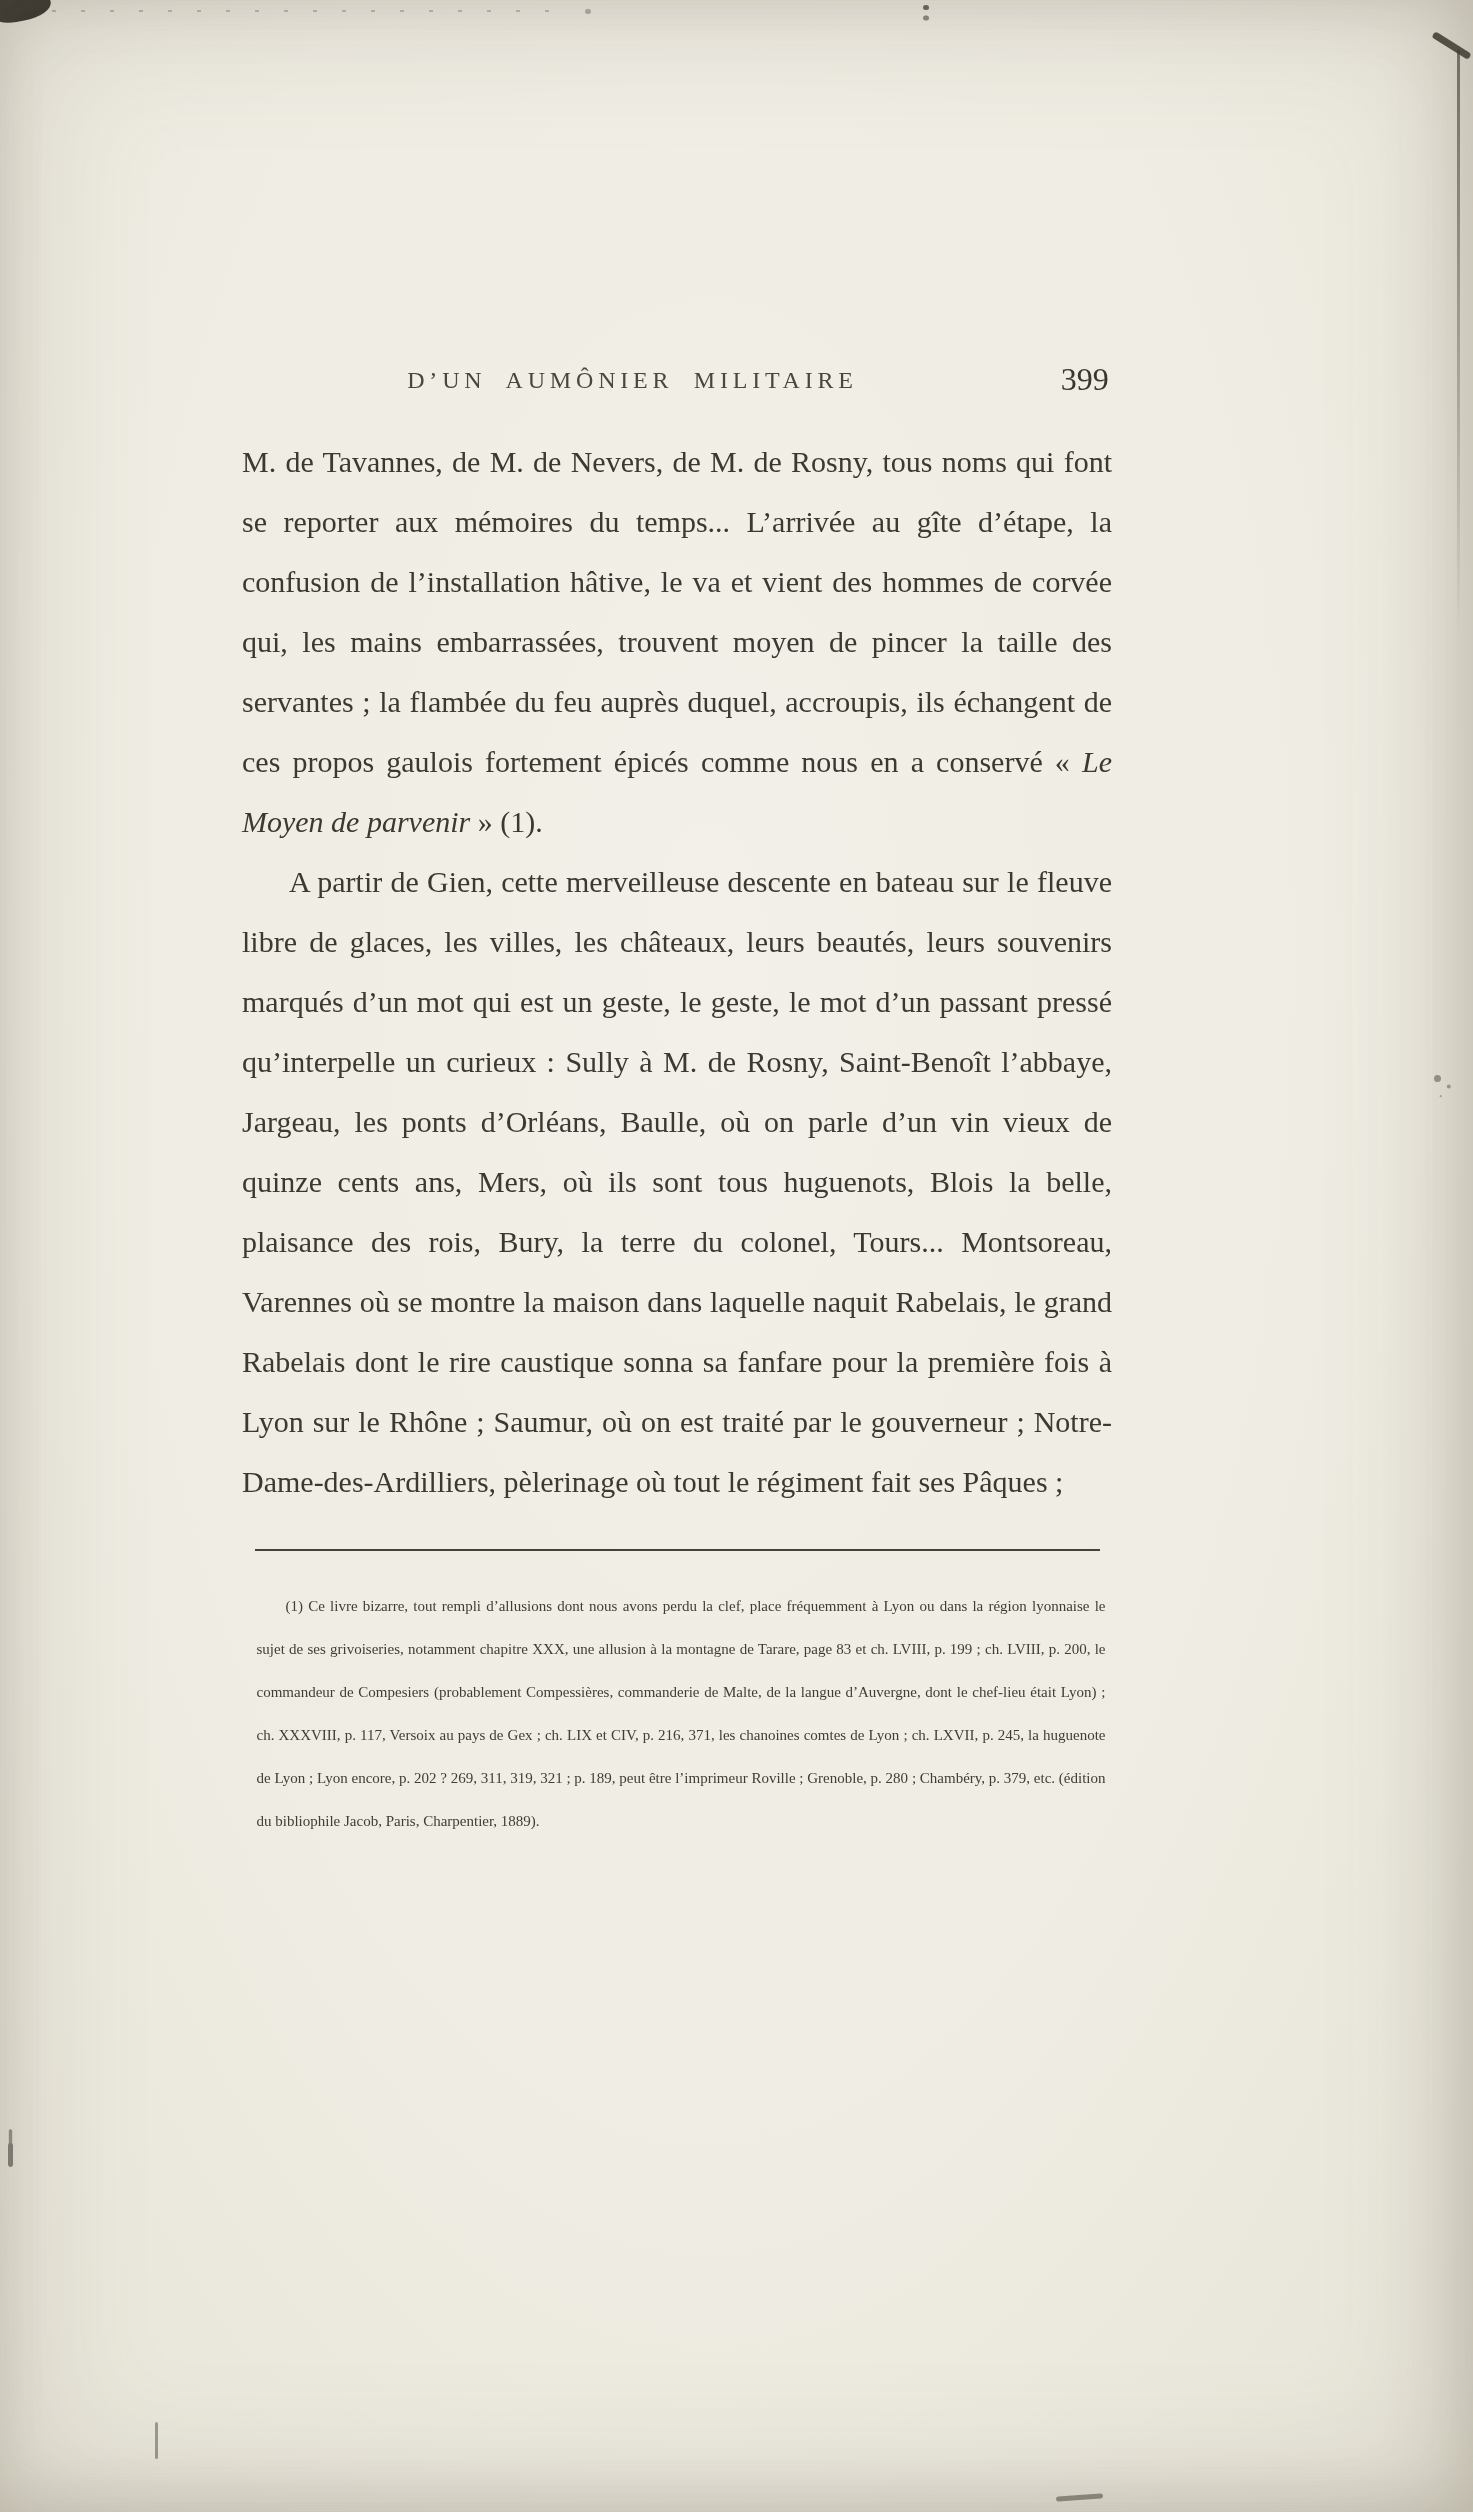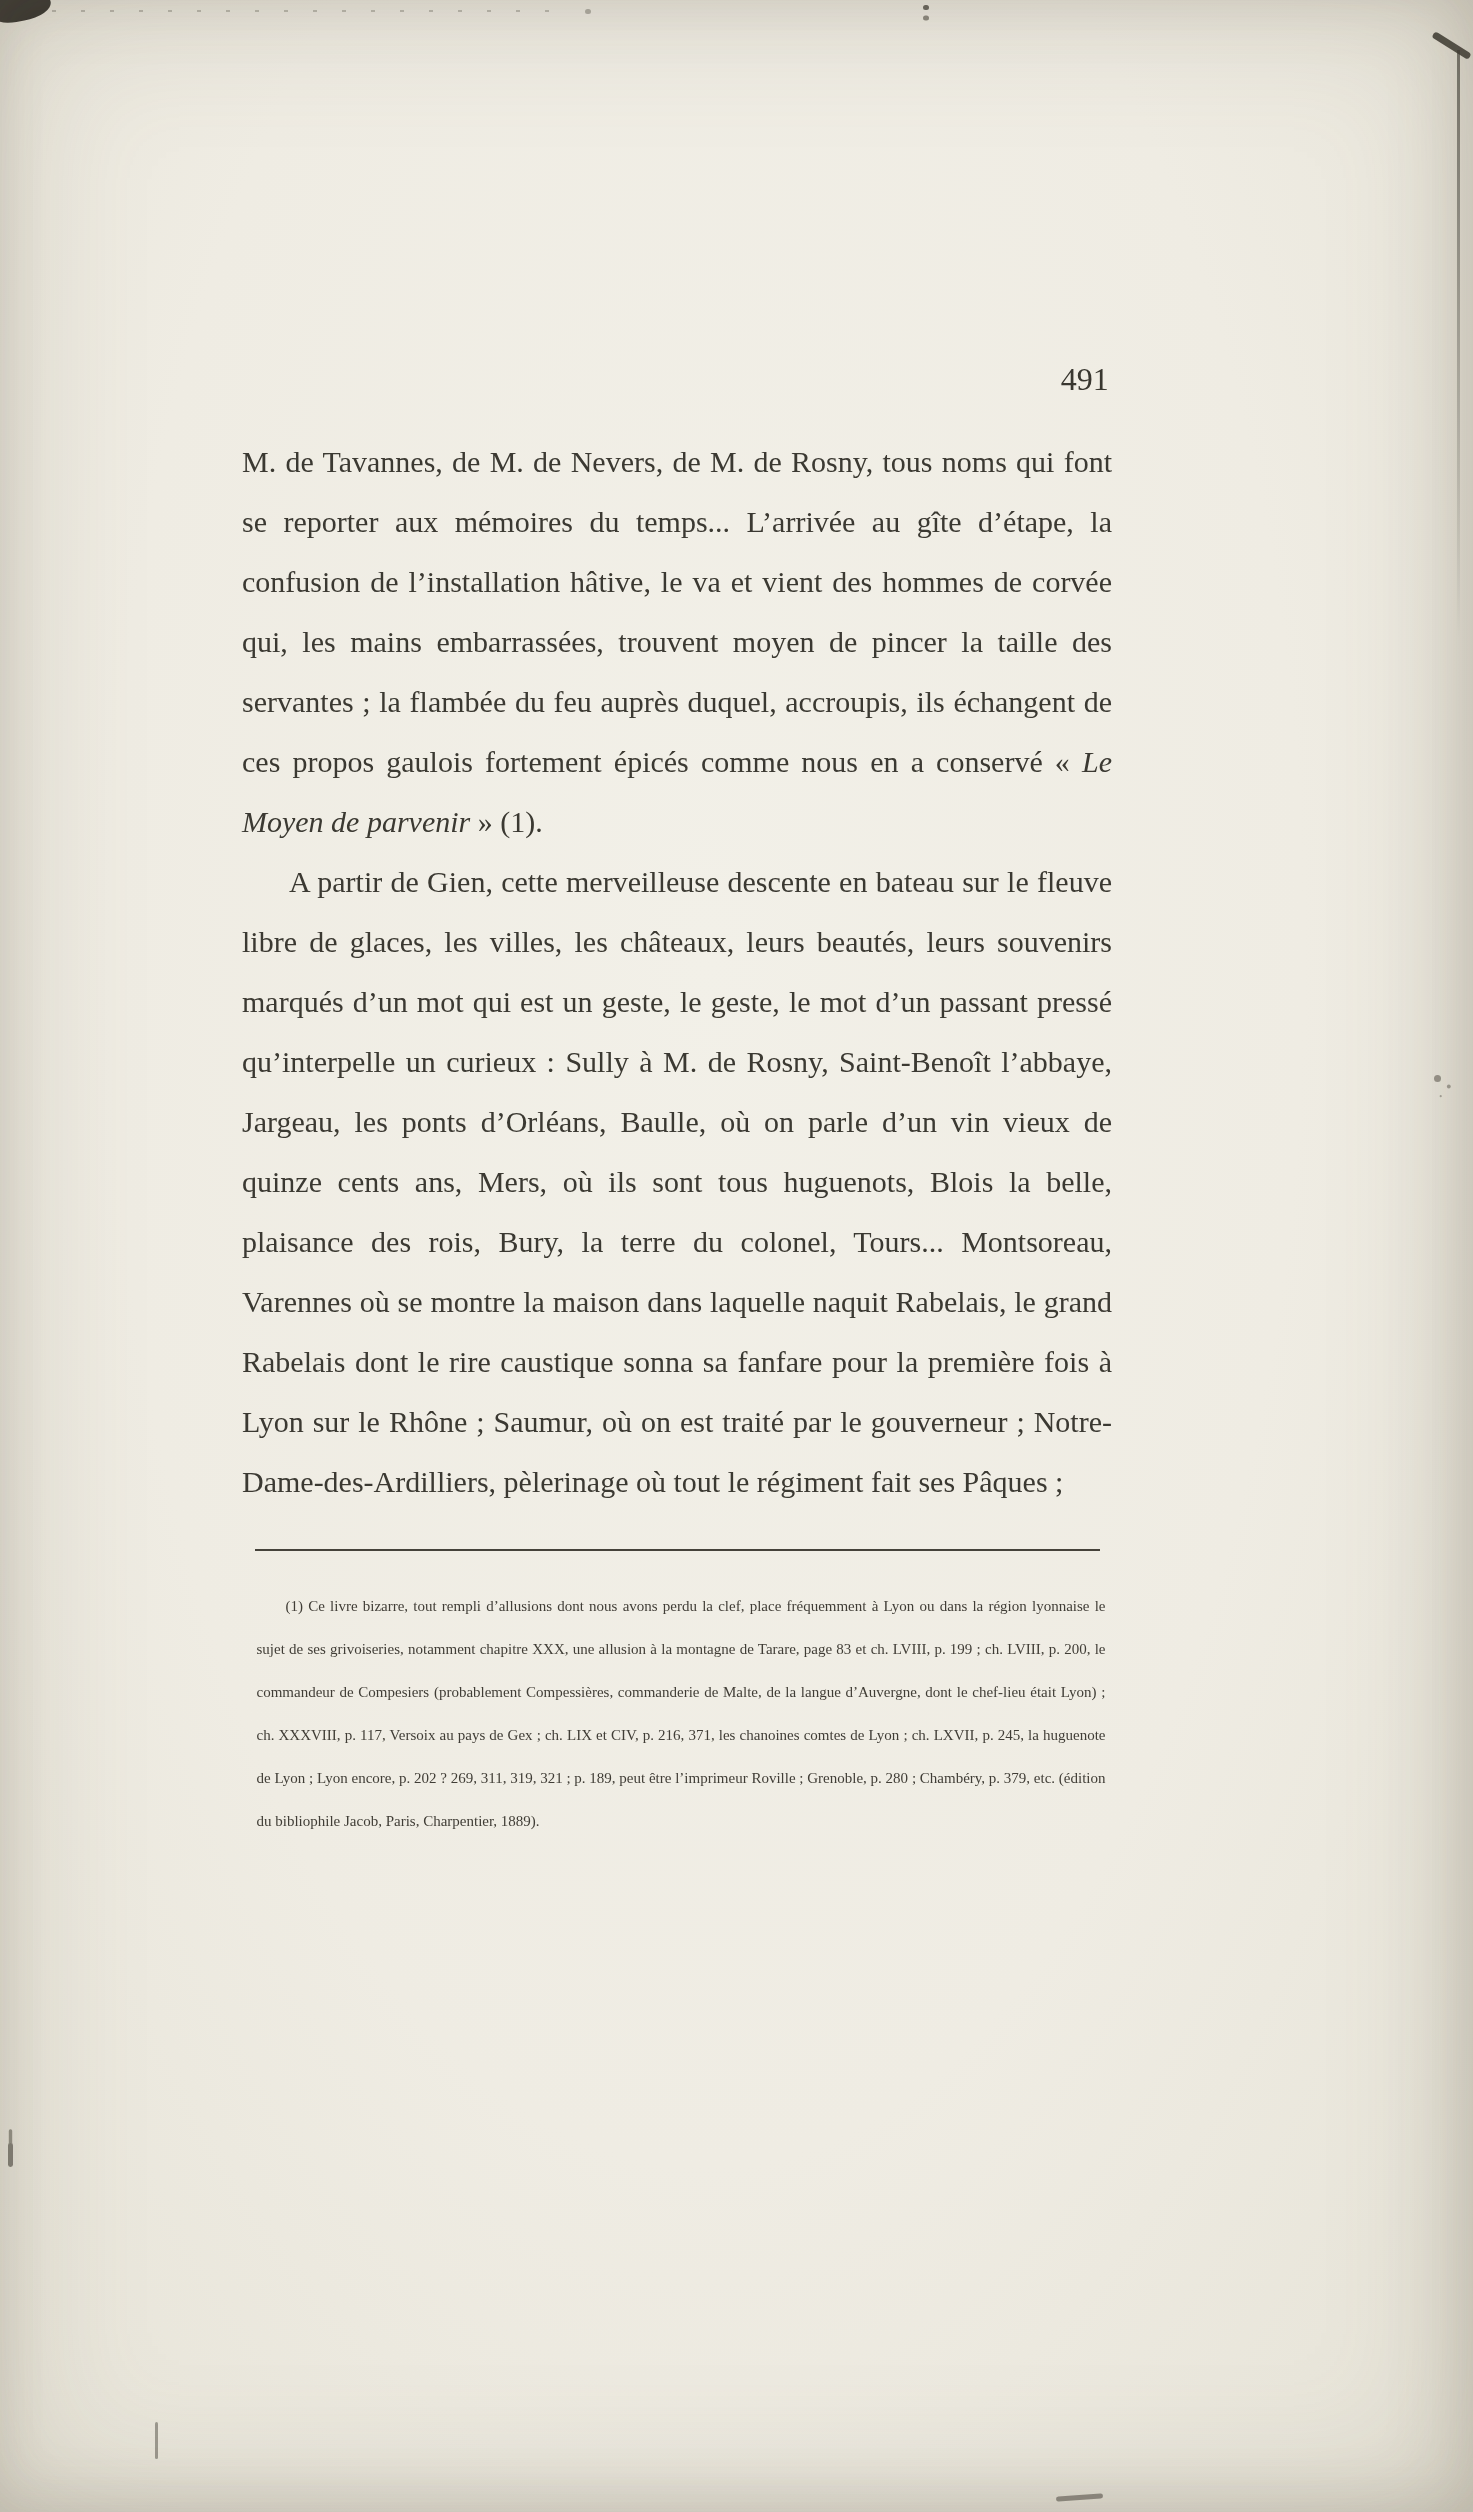--- a/index.html
+++ b/index.html
@@ -138,21 +138,22 @@
   <div class="artifact art-tr-dash"></div>
   <div class="artifact art-right-line"></div>
   <div class="artifact art-right-speck"></div>
   <div class="artifact art-left-mark"></div>
   <div class="artifact art-bl-line"></div>
   <div class="artifact art-br-dash"></div>
 
   <div class="text-block">
 
     <div class="running-header">
-      <div class="page-number">491</div>
+      <div class="running-title">D’UN AUMÔNIER MILITAIRE</div>
+      <div class="page-number">399</div>
     </div>
 
     <div class="body-text">
       <p class="para"><span>M. de Tavannes, de M. de Nevers, de M. de Rosny, tous noms qui font se reporter aux mémoires du temps... L’arrivée au gîte d’étape, la confusion de l’installation hâtive, le va et vient des hommes de corvée qui, les mains embarrassées, trouvent moyen de pincer la taille des servantes ; la flambée du feu auprès duquel, accroupis, ils échangent de ces propos gaulois fortement épicés comme nous en a conservé « </span><i class="book-title">Le Moyen de parvenir</i><span> » (1).</span></p>
 
       <p class="para indent"><span>A partir de Gien, cette merveilleuse descente en bateau sur le fleuve libre de glaces, les villes, les châteaux, leurs beautés, leurs souvenirs marqués d’un mot qui est un geste, le geste, le mot d’un passant pressé qu’interpelle un curieux : Sully à M. de Rosny, Saint-Benoît l’abbaye, Jargeau, les ponts d’Orléans, Baulle, où on parle d’un vin vieux de quinze cents ans, Mers, où ils sont tous huguenots, Blois la belle, plaisance des rois, Bury, la terre du colonel, Tours... Montsoreau, Varennes où se montre la maison dans laquelle naquit Rabelais, le grand Rabelais dont le rire caustique sonna sa fanfare pour la première fois à Lyon sur le Rhône ; Saumur, où on est traité par le gouverneur ; Notre-Dame-des-Ardilliers, pèlerinage où tout le régiment fait ses Pâques ;</span></p>
     </div>
 
     <hr class="footnote-rule">
 

